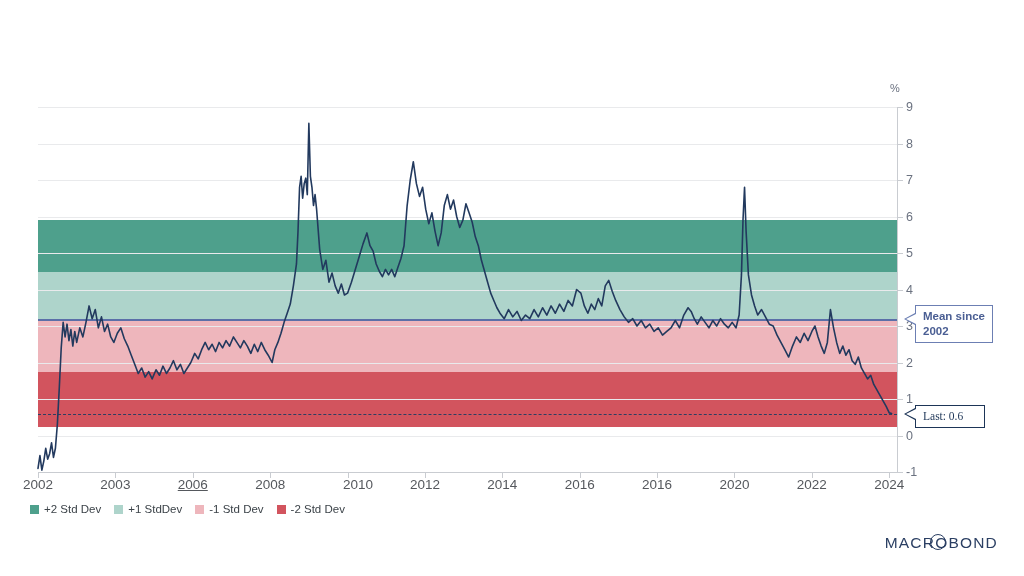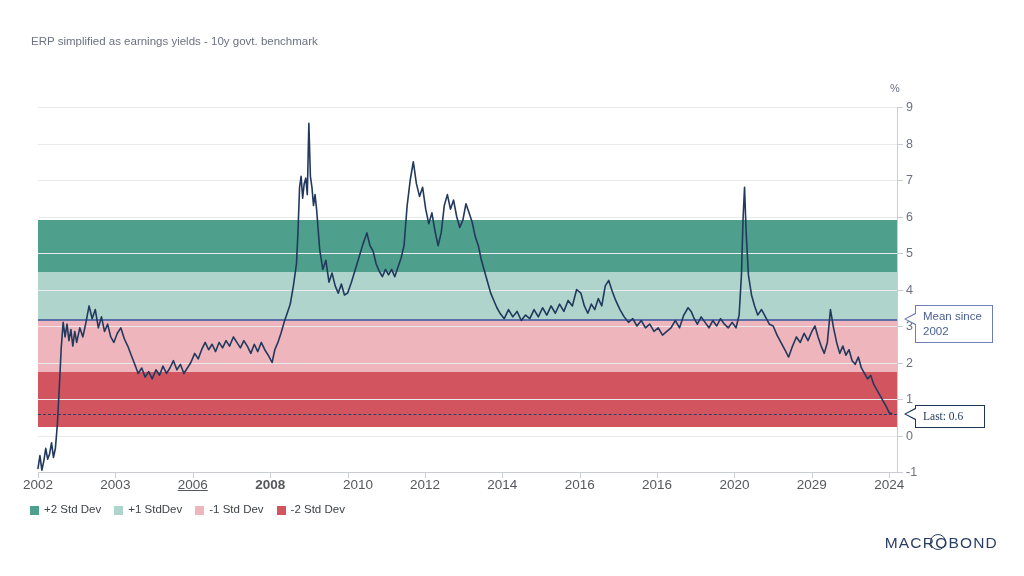--- a/index.html
+++ b/index.html
@@ -186,21 +186,21 @@
   #legend {
     position: absolute;
     left: 30px;
     top: 503px;
     display: flex;
     align-items: center;
     gap: 13px;
   }
   .legend-item {
     display: flex;
-    align-items: flex-end;
+    align-items: center;
     gap: 5px;
   }
   .legend-swatch {
     width: 9px;
     height: 9px;
     display: inline-block;
   }
   .legend-label {
     font-size: 11.5px;
     color: #3c4349;
@@ -230,21 +230,20 @@
     height: 16px;
     border: 1.3px solid #2b3f63;
     border-radius: 50%;
     box-sizing: border-box;
   }
 </style>
 </head>
 <body>
 
 <div id="header">
-  <p id="chart-subtitle">ERP simplified as earnings yields - 10y govt. benchmark</p>
 </div>
 
 <div id="chart-area">
 
   <div id="plot">
 
     <div class="band" style="top: 113.15px; height: 52.195px; background: rgb(78, 160, 140);"></div>
       <div class="band" style="top: 165.345px; height: 47.085px; background: rgb(174, 212, 203);"></div>
       <div class="band" style="top: 212.43px; height: 52.925px; background: rgb(238, 182, 188);"></div>
       <div class="band" style="top: 265.355px; height: 55.115px; background: rgb(210, 84, 94);"></div>
@@ -263,21 +262,21 @@
       <div id="last-line" style="top: 306.6px; border-top-color: rgb(43, 63, 99);"></div>
       <svg id="series-svg" viewBox="0 0 859 365" preserveAspectRatio="none">
       <polyline id="series-path" fill="none" stroke="#22395e" stroke-width="1.6" stroke-linejoin="round" stroke-linecap="round" points="0.00,361.35 1.93,348.57 3.87,363.18 5.80,354.05 7.74,341.27 9.67,352.23 11.61,346.75 13.54,335.80 15.48,350.40 17.41,341.27 19.35,317.55 21.28,281.05 23.22,240.90 25.15,215.35 27.09,229.95 29.02,217.18 30.95,233.60 32.89,222.65 34.82,239.07 36.76,224.47 38.69,235.43 41.79,220.82 44.88,229.95 47.98,215.35 51.08,198.93 54.17,211.70 57.27,202.57 60.36,220.82 63.46,209.88 66.55,224.47 69.65,217.18 72.74,229.95 75.84,235.43 79.32,226.30 82.80,220.82 86.29,231.78 89.77,239.07 93.25,248.20 96.73,257.32 100.22,266.45 103.70,260.98 107.18,270.10 110.66,264.63 114.15,271.93 118.02,262.80 121.50,268.27 124.98,259.15 128.46,266.45 131.95,260.98 135.43,253.68 138.91,262.80 142.39,257.32 145.88,266.45 149.36,260.98 152.84,255.50 156.71,246.38 160.19,251.85 163.67,242.72 167.16,235.43 170.64,242.72 174.12,237.25 177.60,244.55 181.09,235.43 184.57,240.90 188.05,233.60 191.53,239.07 195.40,229.95 198.89,235.43 202.37,240.90 205.85,233.60 209.33,239.07 212.82,246.38 216.30,237.25 219.78,244.55 223.26,235.43 226.75,242.72 230.23,248.20 234.10,255.50 236.81,242.72 239.90,235.43 243.00,226.30 246.09,215.35 249.19,206.23 252.28,197.10 255.38,178.85 258.47,156.95 260.02,124.10 261.57,80.30 263.12,69.35 264.66,91.25 266.21,76.65 267.76,71.17 269.31,87.60 270.86,16.42 272.40,69.35 273.95,80.30 275.50,98.55 277.05,87.60 278.59,102.20 281.69,142.35 284.79,162.43 287.88,153.30 290.98,175.20 294.07,166.07 297.17,178.85 300.26,186.15 303.36,177.03 306.45,187.97 309.55,186.15 313.42,175.20 317.29,162.43 321.16,149.65 325.03,136.88 328.90,125.92 331.99,138.70 335.09,144.18 338.18,156.95 341.28,164.25 344.37,169.73 347.47,162.43 350.56,167.90 353.66,162.43 356.76,169.73 359.85,160.60 362.95,151.48 366.04,138.70 369.14,98.55 372.23,73.00 375.33,54.75 378.42,76.65 381.52,89.43 384.62,80.30 387.71,102.20 390.81,116.80 393.90,105.85 397.00,124.10 400.09,138.70 403.19,125.92 406.28,98.55 409.38,87.60 412.47,102.20 415.57,93.07 418.67,109.50 421.76,120.45 424.86,113.15 427.95,96.73 431.05,105.85 434.14,114.98 437.24,129.57 440.33,138.70 443.43,153.30 446.53,164.25 449.62,175.20 452.72,186.15 455.81,193.45 458.91,200.75 462.00,206.23 466.26,211.70 470.52,202.57 474.77,209.88 479.03,204.40 483.28,213.52 487.54,208.05 491.80,211.70 496.05,202.57 500.31,209.88 504.57,200.75 508.82,208.05 513.08,198.93 517.33,206.23 521.59,197.10 525.85,204.40 530.10,193.45 534.36,198.93 538.62,182.50 542.87,186.15 546.35,198.93 549.84,206.23 553.32,197.10 556.80,202.57 560.28,191.63 563.77,198.93 567.25,178.85 570.73,173.38 574.21,184.32 577.70,193.45 581.95,202.57 586.21,209.88 590.47,215.35 594.72,211.70 598.98,219.00 603.23,213.52 607.49,220.82 611.75,217.18 616.00,224.47 620.26,220.82 624.52,228.13 628.77,224.47 633.03,220.82 637.29,213.52 641.54,220.82 645.80,208.05 650.05,200.75 653.15,204.40 656.25,211.70 659.34,217.18 663.21,209.88 667.08,215.35 670.95,220.82 674.82,213.52 678.69,219.00 682.56,211.70 686.43,217.18 690.30,220.82 694.16,215.35 698.03,220.82 701.13,208.05 703.45,167.90 705.00,113.15 706.55,80.30 708.09,124.10 710.42,167.90 713.51,187.97 716.61,198.93 719.70,208.05 723.57,202.57 727.44,209.88 731.31,217.18 735.18,219.00 739.05,228.13 742.92,235.43 746.79,242.72 750.66,250.03 754.53,239.07 758.40,229.95 762.27,235.43 766.14,226.30 770.00,233.60 773.87,224.47 776.97,219.00 780.06,229.95 783.16,239.07 786.26,246.38 789.35,235.43 792.45,202.57 795.54,220.82 798.64,235.43 801.73,246.38 804.83,239.07 807.92,248.20 811.02,242.72 814.12,253.68 817.21,257.32 820.31,250.03 823.40,260.98 826.50,266.45 829.59,271.93 832.69,268.27 835.78,277.40 838.88,282.88 841.97,288.35 845.07,293.82 848.17,299.30 851.26,305.87 853.58,306.60"></polyline>
     </svg>
   </div>
 
   <div id="axis-right"></div>
   <div id="axis-bottom"></div>
   <div id="y-unit">%</div>
 
-  <div id="callout-mean" class="callout" style="top: 305.43px;">Mean since
+  <div id="callout-mean" class="callout" style="top: 305.43px; font-weight: bold;">Mean since
 2002</div>
   <div id="callout-last" class="callout" style="top: 404.6px;">Last: 0.6</div>
 <div class="y-tick-label" style="top: 472px;">-1</div>
     <div class="y-tick-mark" style="top: 472px;"></div>
     <div class="y-tick-label" style="top: 435.5px;">0</div>
     <div class="y-tick-mark" style="top: 436px;"></div>
     <div class="y-tick-label" style="top: 399px;">1</div>
     <div class="y-tick-mark" style="top: 399px;"></div>
     <div class="y-tick-label" style="top: 362.5px;">2</div>
     <div class="y-tick-mark" style="top: 363px;"></div>
@@ -294,35 +293,35 @@
     <div class="y-tick-label" style="top: 143.5px;">8</div>
     <div class="y-tick-mark" style="top: 144px;"></div>
     <div class="y-tick-label" style="top: 107px;">9</div>
     <div class="y-tick-mark" style="top: 107px;"></div>
     <div class="x-tick-label" style="left: 38px;">2002</div>
     <div class="x-tick-mark" style="left: 38px;"></div>
     <div class="x-tick-label" style="left: 115.387px;">2003</div>
     <div class="x-tick-mark" style="left: 115px;"></div>
     <div class="x-tick-label" style="left: 192.775px; text-decoration: underline;">2006</div>
     <div class="x-tick-mark" style="left: 193px;"></div>
-    <div class="x-tick-label" style="left: 270.162px; font-weight: bold;">2008</div>
+    <div class="x-tick-label" style="left: 270.162px;">2008</div>
     <div class="x-tick-mark" style="left: 270px;"></div>
     <div class="x-tick-label" style="left: 358px;">2010</div>
     <div class="x-tick-mark" style="left: 348px;"></div>
     <div class="x-tick-label" style="left: 424.937px;">2012</div>
     <div class="x-tick-mark" style="left: 425px;"></div>
     <div class="x-tick-label" style="left: 502.324px;">2014</div>
     <div class="x-tick-mark" style="left: 502px;"></div>
     <div class="x-tick-label" style="left: 579.712px;">2016</div>
     <div class="x-tick-mark" style="left: 580px;"></div>
     <div class="x-tick-label" style="left: 657.099px;">2016</div>
     <div class="x-tick-mark" style="left: 657px;"></div>
     <div class="x-tick-label" style="left: 734.486px;">2020</div>
     <div class="x-tick-mark" style="left: 734px;"></div>
-    <div class="x-tick-label" style="left: 811.874px;">2029</div>
+    <div class="x-tick-label" style="left: 811.874px;">2022</div>
     <div class="x-tick-mark" style="left: 812px;"></div>
     <div class="x-tick-label" style="left: 889.261px;">2024</div>
     <div class="x-tick-mark" style="left: 889px;"></div>
     <div class="callout-arrow" style="left: 904px; top: 313.43px; border-top: 6px solid transparent; border-bottom: 6px solid transparent; border-right: 11px solid rgb(108, 127, 179);"></div>
     <div class="callout-arrow" style="left: 906px; top: 314.43px; border-top: 5px solid transparent; border-bottom: 5px solid transparent; border-right: 10px solid rgb(255, 255, 255);"></div>
     <div class="callout-arrow" style="left: 904px; top: 407.6px; border-top: 6px solid transparent; border-bottom: 6px solid transparent; border-right: 11px solid rgb(29, 53, 87);"></div>
     <div class="callout-arrow" style="left: 906px; top: 408.6px; border-top: 5px solid transparent; border-bottom: 5px solid transparent; border-right: 10px solid rgb(255, 255, 255);"></div>
   </div>
 
 <div id="legend">

